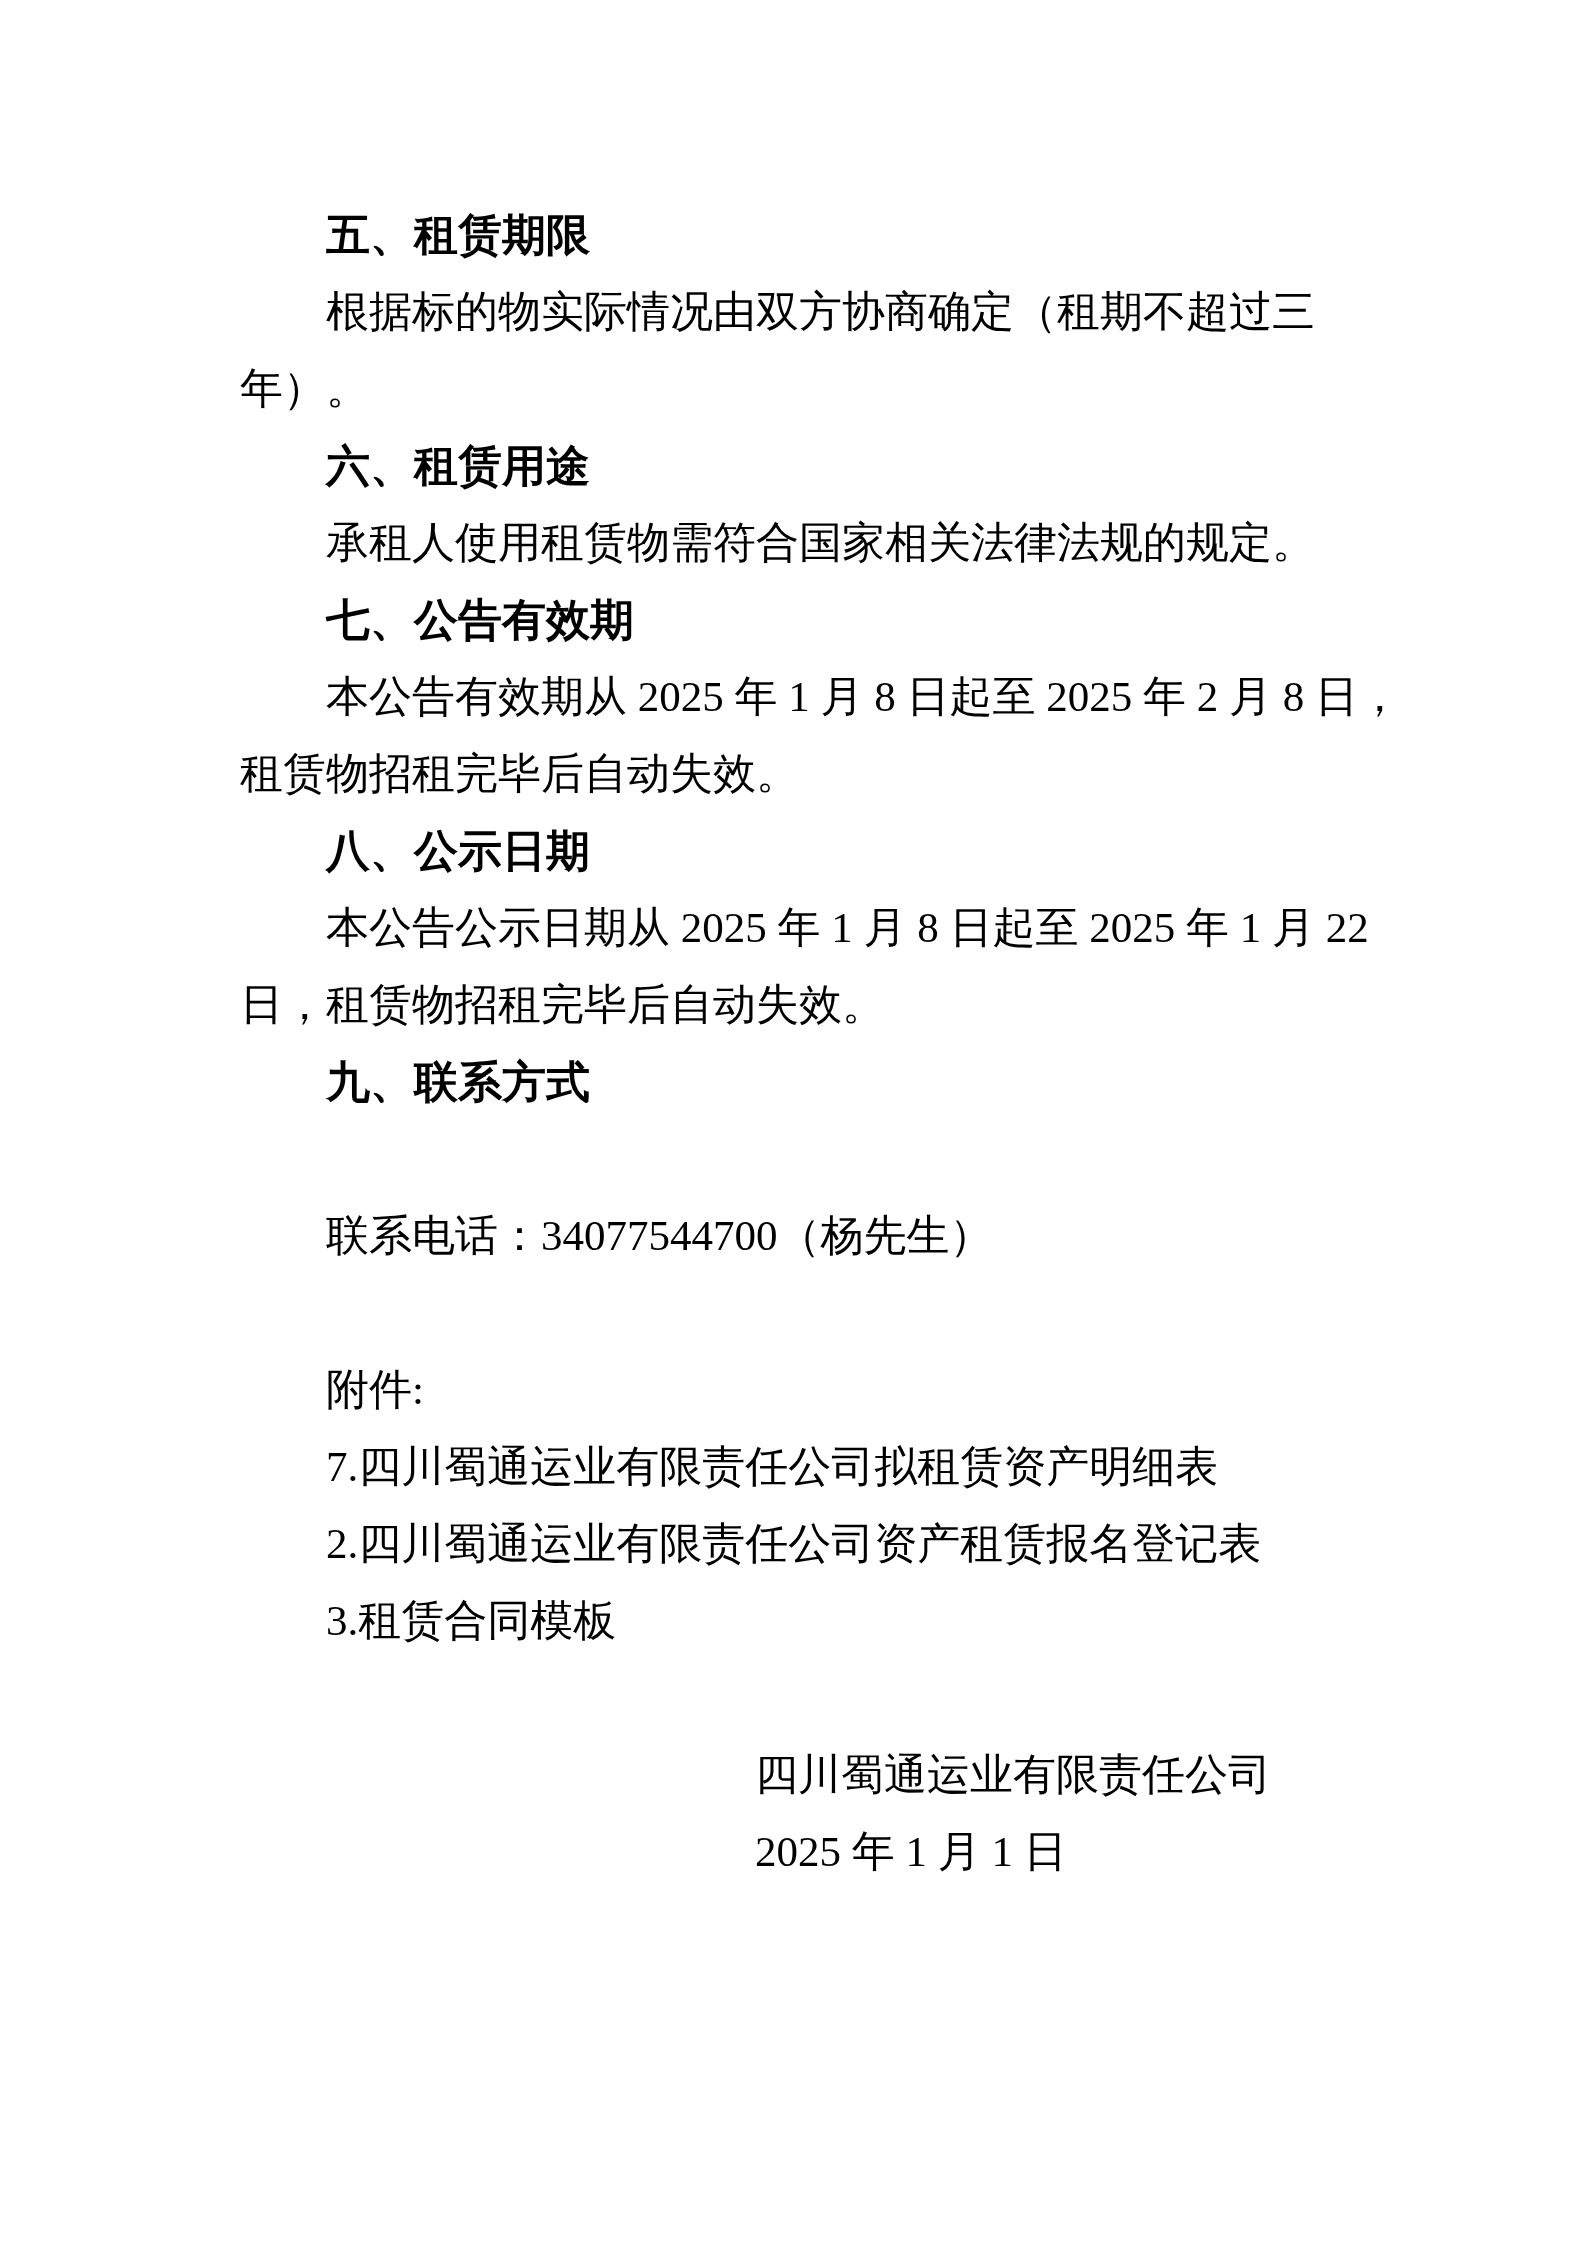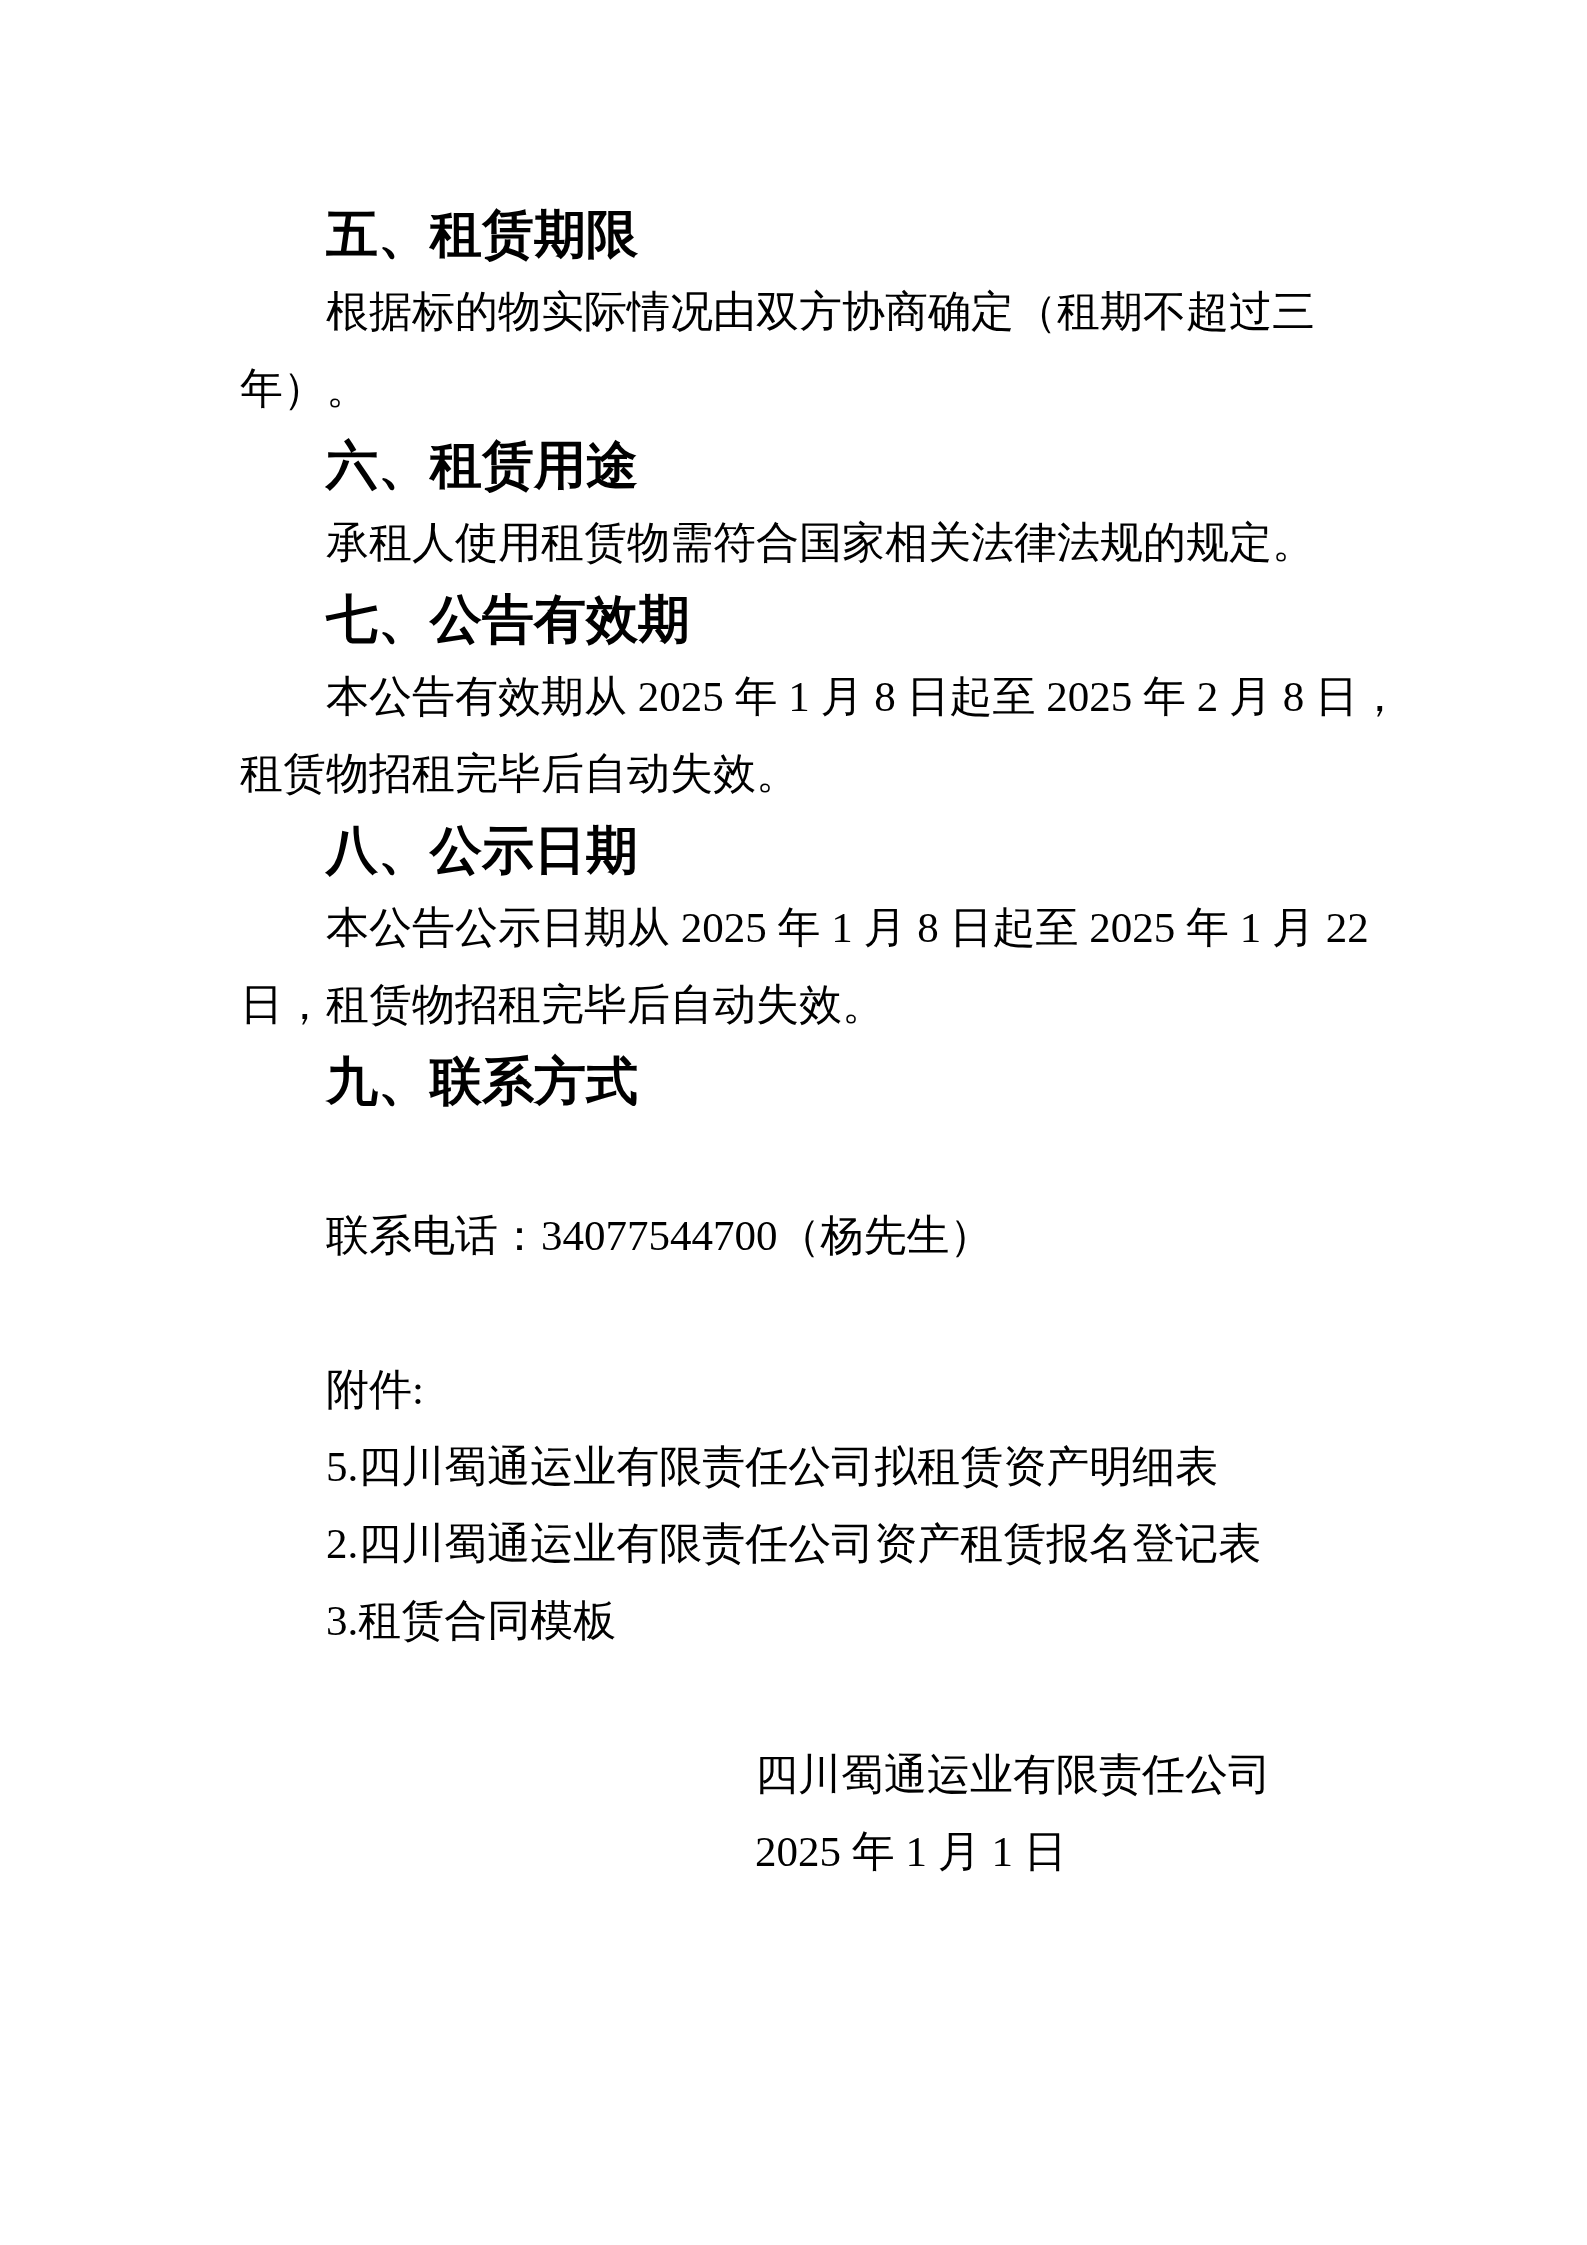--- a/index.html
+++ b/index.html
@@ -20,21 +20,21 @@
     font-family: "Liberation Serif", "DejaVu Serif", serif;
     font-size: 43px;
     line-height: 77px;
     color: #000000;
   }
   .line { height: 77px; white-space: nowrap; }
   .indent { padding-left: 86px; }      
   .h {
     font-family: "Liberation Sans", "DejaVu Sans", sans-serif;
     font-weight: 700;
-    font-size: 52px;
+    font-size: 44px;
   }
   .phone2 { padding-left: 301px; }     
   .blank { height: 77px; }
   .sig {
     width: 520px;
     margin-left: 515px;
     text-align: left;
     white-space: nowrap;
   }
 </style>
@@ -61,21 +61,21 @@
 
     <div class="line h indent">九、联系方式</div>
 
     <div class="line blank"></div>
 
     <div class="line indent">联系电话：34077544700（杨先生）</div>
 
     <div class="line blank"></div>
 
     <div class="line indent">附件:</div>
-    <div class="line indent">5.四川蜀通运业有限责任公司拟租赁资产明细表</div>
+    <div class="line indent">7.四川蜀通运业有限责任公司拟租赁资产明细表</div>
     <div class="line indent">2.四川蜀通运业有限责任公司资产租赁报名登记表</div>
     <div class="line indent">3.租赁合同模板</div>
 
     <div class="line blank"></div>
 
     <div class="line sig">四川蜀通运业有限责任公司</div>
     <div class="line sig">2025 年 1 月 1 日</div>
 
   </div>
 </div>

